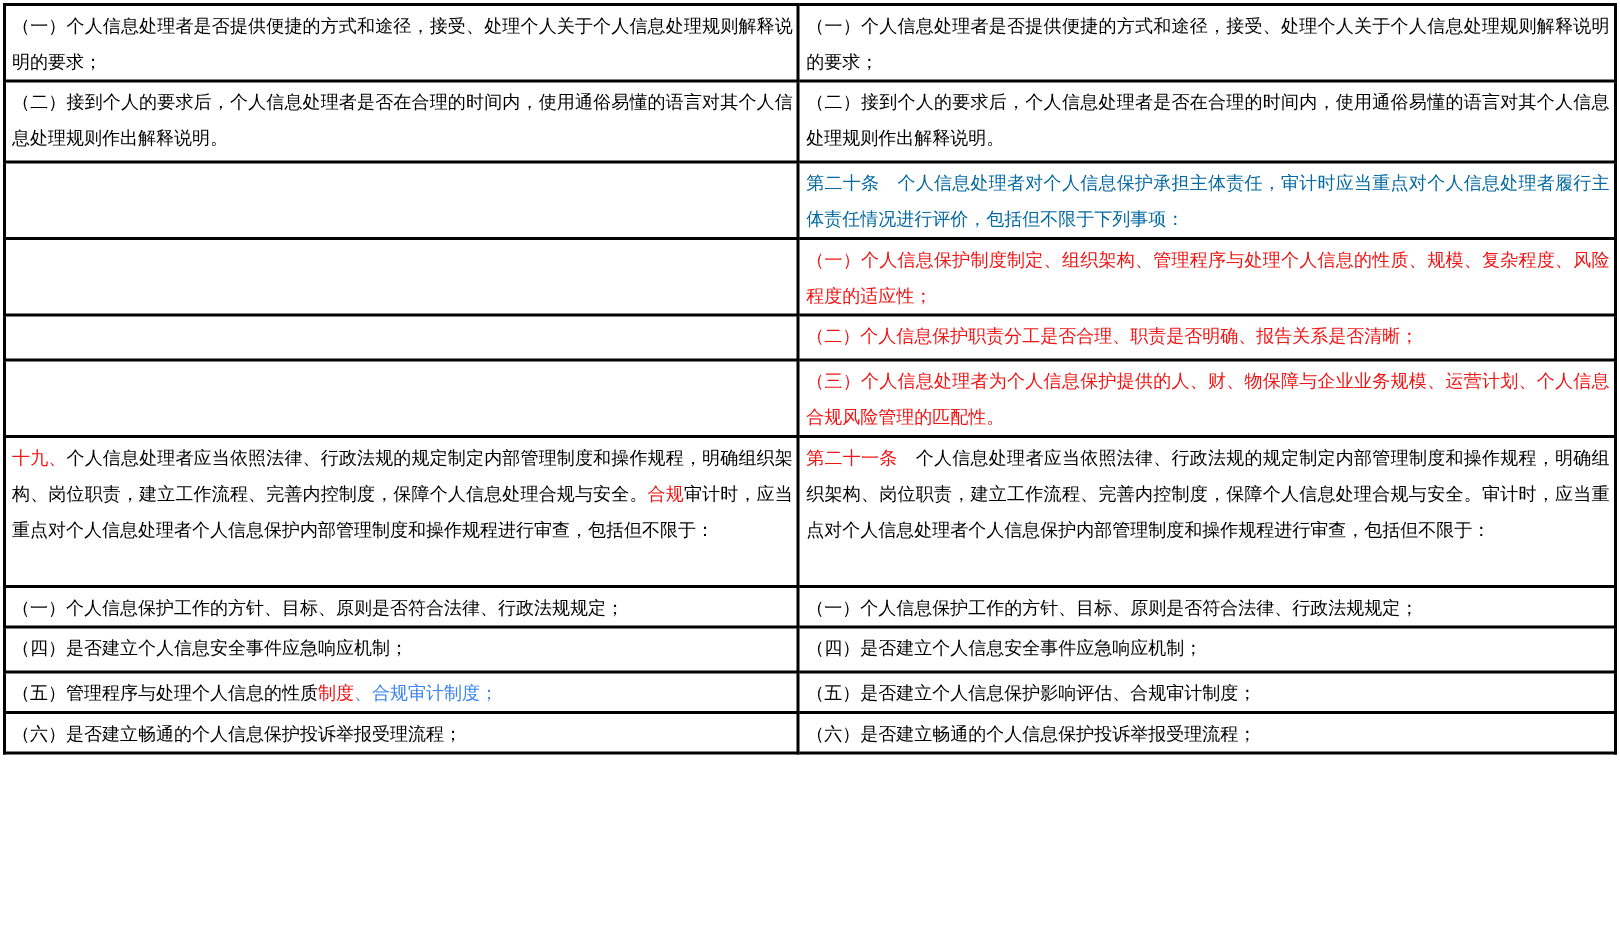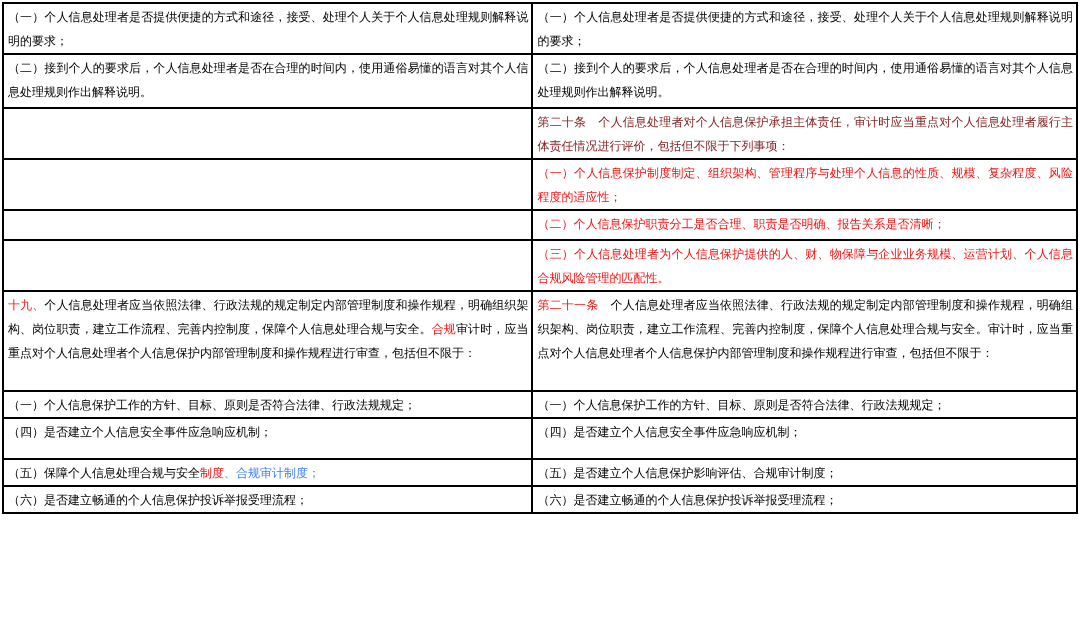--- a/index.html
+++ b/index.html
@@ -54,21 +54,21 @@
         <tr style="height: 44px;">
           <td><span class="seg" style="color: rgb(0, 0, 0);">（一）个人信息处理者是否提供便捷的方式和途径，接受、处理个人关于个人信息处理规则解释说明的要求；</span></td>
           <td><span class="seg" style="color: rgb(0, 0, 0);">（一）个人信息处理者是否提供便捷的方式和途径，接受、处理个人关于个人信息处理规则解释说明的要求；</span></td>
         </tr>
         <tr style="height: 54px;">
           <td><span class="seg" style="color: rgb(0, 0, 0);">（二）接到个人的要求后，个人信息处理者是否在合理的时间内，使用通俗易懂的语言对其个人信息处理规则作出解释说明。</span></td>
           <td><span class="seg" style="color: rgb(0, 0, 0);">（二）接到个人的要求后，个人信息处理者是否在合理的时间内，使用通俗易懂的语言对其个人信息处理规则作出解释说明。</span></td>
         </tr>
         <tr style="height: 50px;">
           <td></td>
-          <td><span class="seg seg-red" style="color: #7f1d1d; margin-top: 36px;">第二十条　个人信息处理者对个人信息保护承担主体责任，审计时应当重点对个人信息处理者履行主体责任情况进行评价，包括但不限于下列事项：</span></td>
+          <td><span class="seg seg-red" style="color: #0369a1; margin-top: 36px;">第二十条　个人信息处理者对个人信息保护承担主体责任，审计时应当重点对个人信息处理者履行主体责任情况进行评价，包括但不限于下列事项：</span></td>
         </tr>
         <tr style="height: 50px;">
           <td></td>
           <td><span class="seg seg-red" style="color: rgb(240, 20, 20);">（一）个人信息保护制度制定、组织架构、管理程序与处理个人信息的性质、规模、复杂程度、风险程度的适应性；</span></td>
         </tr>
         <tr style="height: 30px;">
           <td></td>
           <td><span class="seg seg-red" style="color: rgb(240, 20, 20);">（二）个人信息保护职责分工是否合理、职责是否明确、报告关系是否清晰；</span></td>
         </tr>
         <tr style="height: 42px; padding-left: 12px;">
@@ -76,26 +76,26 @@
           <td><span class="seg seg-red" style="color: rgb(240, 20, 20);">（三）个人信息处理者为个人信息保护提供的人、财、物保障与企业业务规模、运营计划、个人信息合规风险管理的匹配性。</span></td>
         </tr>
         <tr style="height: 100px;">
           <td><span class="seg seg-red" style="color: rgb(240, 20, 20);">十九、</span><span class="seg" style="color: rgb(0, 0, 0);">个人信息处理者应当依照法律、行政法规的规定制定内部管理制度和操作规程，明确组织架构、岗位职责，建立工作流程、完善内控制度，保障个人信息处理合规与安全。</span><span class="seg seg-red" style="color: rgb(240, 20, 20);">合规</span><span class="seg" style="color: rgb(0, 0, 0);">审计时，应当重点对个人信息处理者个人信息保护内部管理制度和操作规程进行审查，包括但不限于：</span></td>
           <td><span class="seg seg-red" style="color: rgb(240, 20, 20);">第二十一条</span><span class="seg" style="color: rgb(0, 0, 0);">　个人信息处理者应当依照法律、行政法规的规定制定内部管理制度和操作规程，明确组织架构、岗位职责，建立工作流程、完善内控制度，保障个人信息处理合规与安全。审计时，应当重点对个人信息处理者个人信息保护内部管理制度和操作规程进行审查，包括但不限于：</span></td>
         </tr>
         <tr style="height: 26px; border-radius: 23px;">
           <td><span class="seg" style="color: rgb(0, 0, 0);">（一）个人信息保护工作的方针、目标、原则是否符合法律、行政法规规定；</span></td>
           <td><span class="seg" style="color: rgb(0, 0, 0);">（一）个人信息保护工作的方针、目标、原则是否符合法律、行政法规规定；</span></td>
         </tr>
-        <tr style="height: 41px; padding-left: 34px;">
+        <tr style="height: 30px; padding-left: 34px;">
           <td><span class="seg" style="color: rgb(0, 0, 0);">（四）是否建立个人信息安全事件应急响应机制；</span></td>
           <td><span class="seg" style="color: rgb(0, 0, 0);">（四）是否建立个人信息安全事件应急响应机制；</span></td>
         </tr>
         <tr style="height: 26px;">
-          <td><span class="seg" style="color: rgb(0, 0, 0);">（五）保障个人信息处理合规与安全</span><span class="seg seg-red" style="color: rgb(240, 20, 20);">制度</span><span class="seg" style="color: #3b82f6;">、合规审计制度；</span></td>
+          <td><span class="seg" style="color: rgb(0, 0, 0);">（五）管理程序与处理个人信息的性质</span><span class="seg seg-red" style="color: rgb(240, 20, 20);">制度</span><span class="seg" style="color: #3b82f6;">、合规审计制度；</span></td>
           <td><span class="seg" style="color: rgb(0, 0, 0);">（五）是否建立个人信息保护影响评估、合规审计制度；</span></td>
         </tr>
         <tr style="height: 27px;">
           <td><span class="seg" style="color: rgb(0, 0, 0);">（六）是否建立畅通的个人信息保护投诉举报受理流程；</span></td>
           <td><span class="seg" style="color: rgb(0, 0, 0);">（六）是否建立畅通的个人信息保护投诉举报受理流程；</span></td>
         </tr>
       </tbody>
   </table>
 </div>
 

